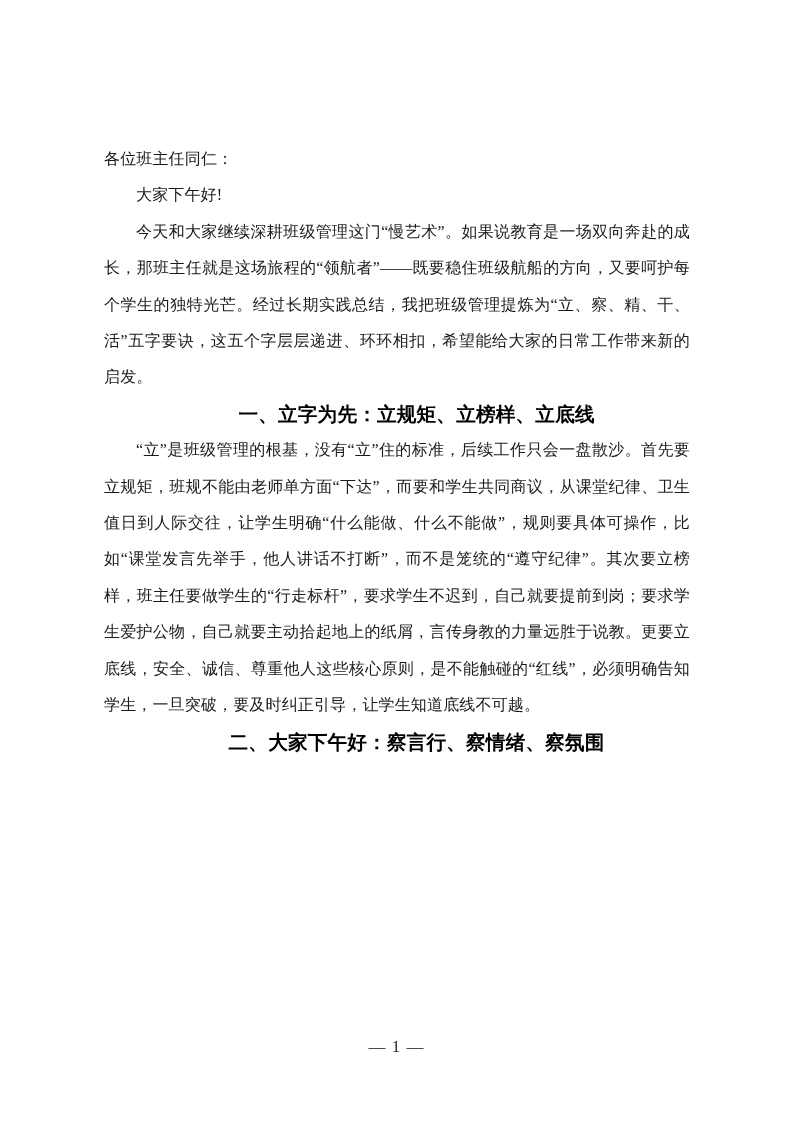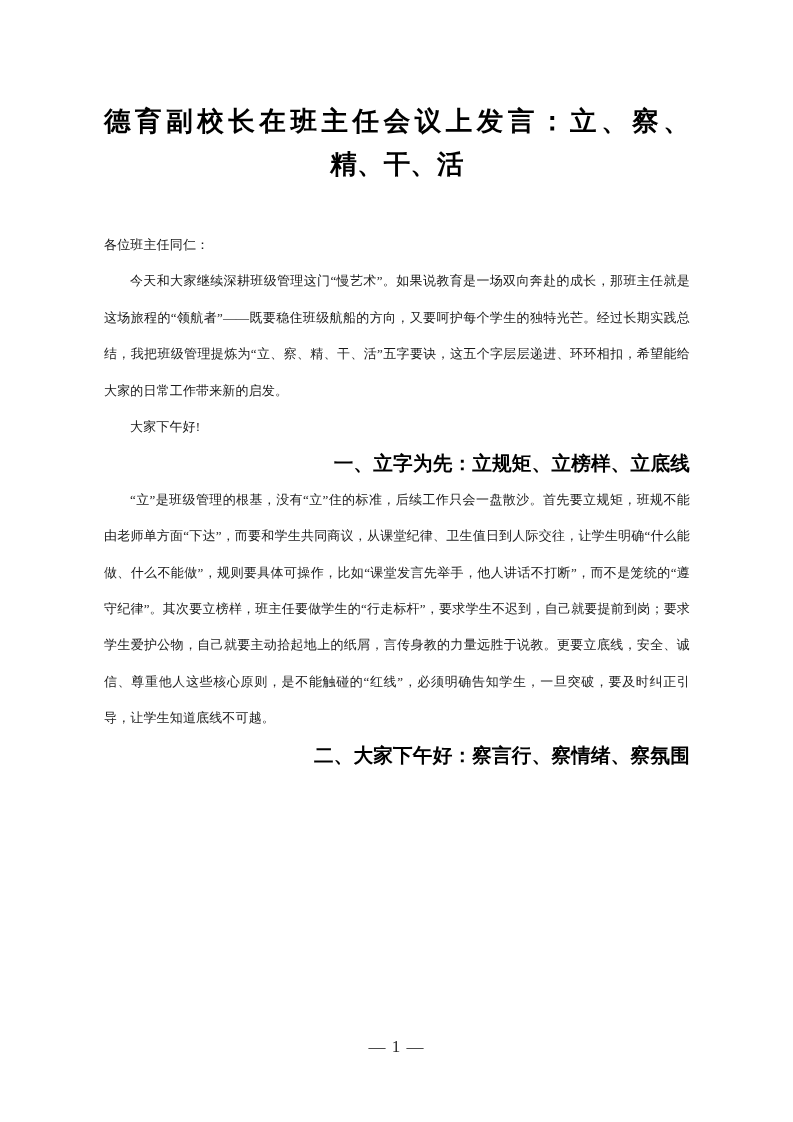--- a/index.html
+++ b/index.html
@@ -54,21 +54,21 @@
     white-space: normal;
   }
 
   
   .body-block {
     margin-top: 41px;
   }
 
   p.para {
     font-family: "Liberation Serif", "DejaVu Serif", serif;
-    font-size: 13px;
+    font-size: 16px;
     line-height: 36.4px;
     margin: 0;
     text-align: justify;
     text-align-last: left;
     text-justify: inter-character;
     letter-spacing: 0.15px;
     color: #1a1a1a;
   }
   p.para.indent {
     text-indent: 2em;
@@ -78,21 +78,21 @@
   }
 
   
   h2.heading {
     font-family: "Liberation Sans", "DejaVu Sans", sans-serif;
     font-weight: bold;
     font-size: 19.6px;
     line-height: 36.4px;
     margin: 0;
     text-indent: 2em;
-    text-align: right;
+    text-align: center;
     letter-spacing: 0.2px;
     color: #000;
   }
 
   
   .footer {
     position: absolute;
     left: 0;
     top: 1036px;
     width: 793px;
@@ -104,32 +104,28 @@
     letter-spacing: 1px;
   }
 </style>
 </head>
 <body>
 
 <div class="page">
 
   <div class="content">
 
-    <div class="doc-title">
-      <span class="t-line t-line-1">德育副校长在班主任会议上发言：立、察、</span>
-      <span class="t-line t-line-2">精、干、活</span>
-    </div>
 
     <div class="body-block">
 
       <p class="para noindent">各位班主任同仁：</p>
 
+      <p class="para indent">大家下午好!</p>
+
       <p class="para indent">今天和大家继续深耕班级管理这门“慢艺术”。如果说教育是一场双向奔赴的成长，那班主任就是这场旅程的“领航者”——既要稳住班级航船的方向，又要呵护每个学生的独特光芒。经过长期实践总结，我把班级管理提炼为“立、察、精、干、活”五字要诀，这五个字层层递进、环环相扣，希望能给大家的日常工作带来新的启发。</p>
-
-      <p class="para indent">大家下午好!</p>
 
       <h2 class="heading">一、立字为先：立规矩、立榜样、立底线</h2>
 
       <p class="para indent">“立”是班级管理的根基，没有“立”住的标准，后续工作只会一盘散沙。首先要立规矩，班规不能由老师单方面“下达”，而要和学生共同商议，从课堂纪律、卫生值日到人际交往，让学生明确“什么能做、什么不能做”，规则要具体可操作，比如“课堂发言先举手，他人讲话不打断”，而不是笼统的“遵守纪律”。其次要立榜样，班主任要做学生的“行走标杆”，要求学生不迟到，自己就要提前到岗；要求学生爱护公物，自己就要主动拾起地上的纸屑，言传身教的力量远胜于说教。更要立底线，安全、诚信、尊重他人这些核心原则，是不能触碰的“红线”，必须明确告知学生，一旦突破，要及时纠正引导，让学生知道底线不可越。</p>
 
       <h2 class="heading">二、大家下午好：察言行、察情绪、察氛围</h2>
 
     </div>
   </div>
 

